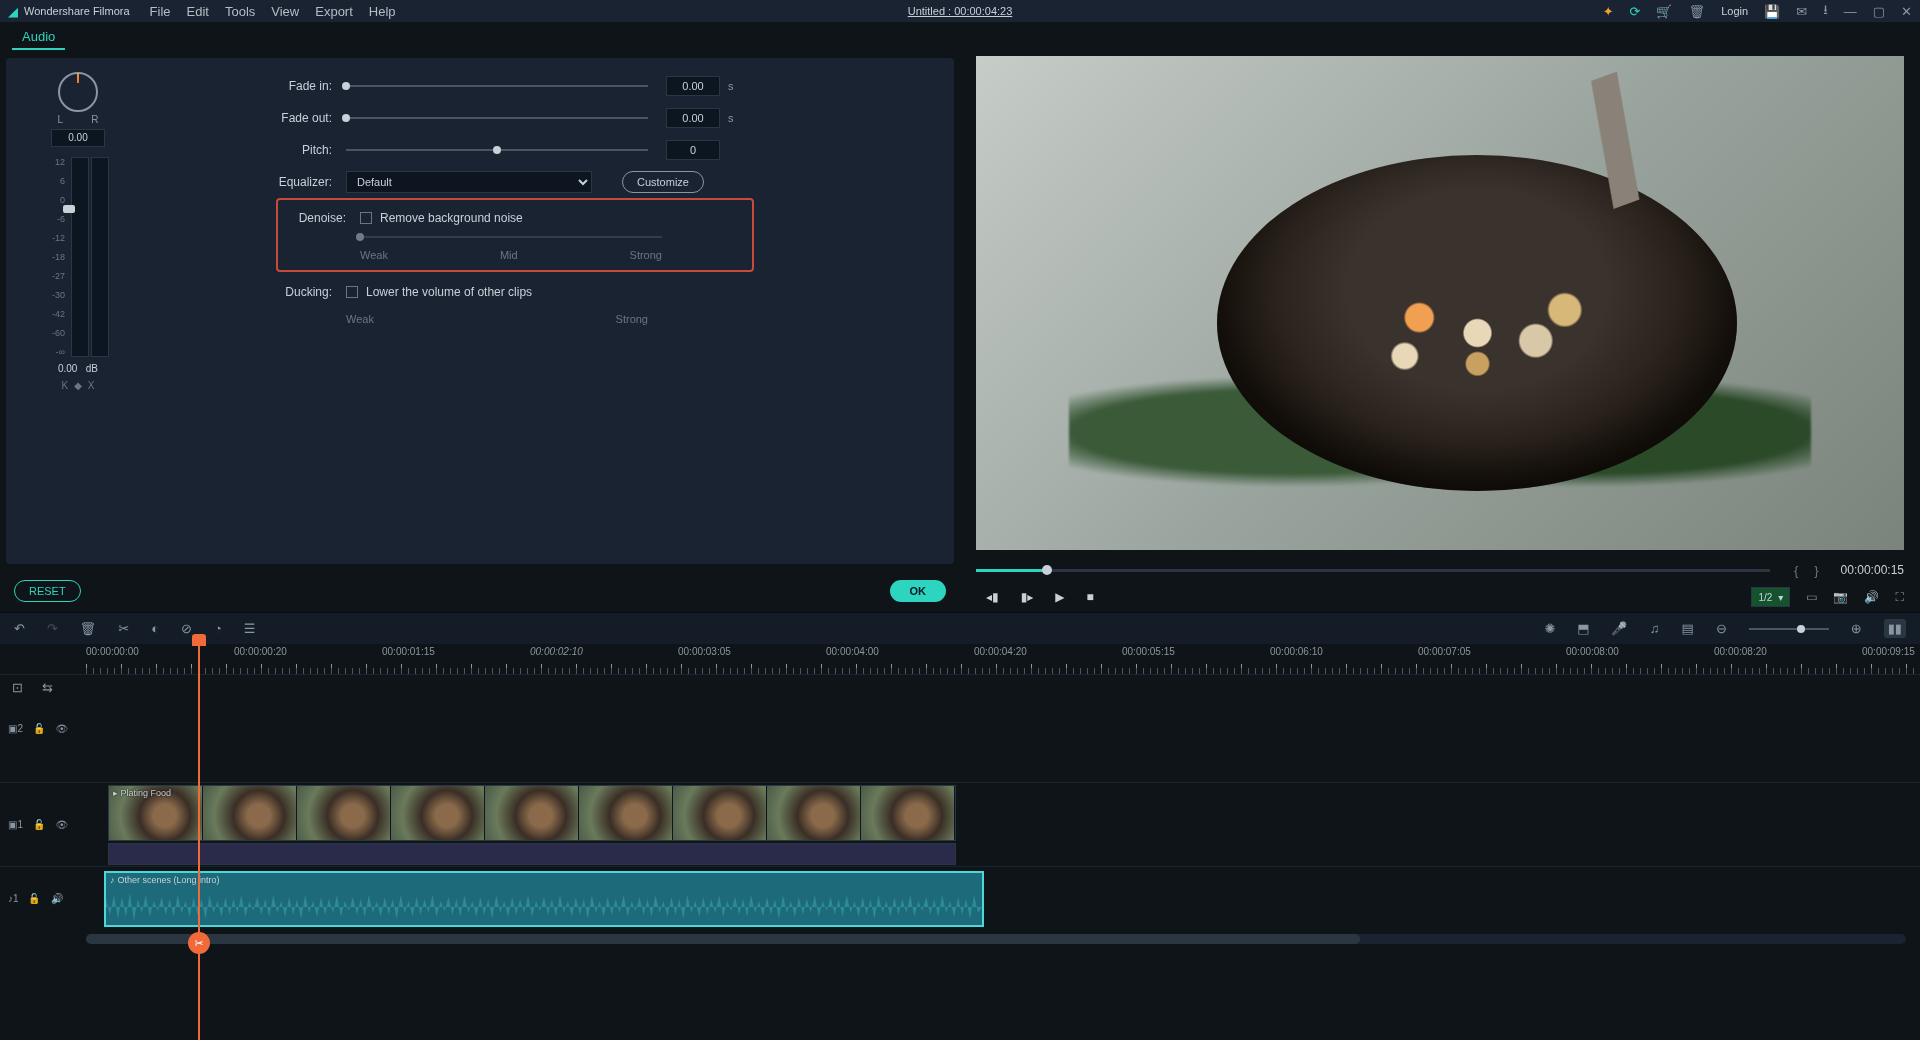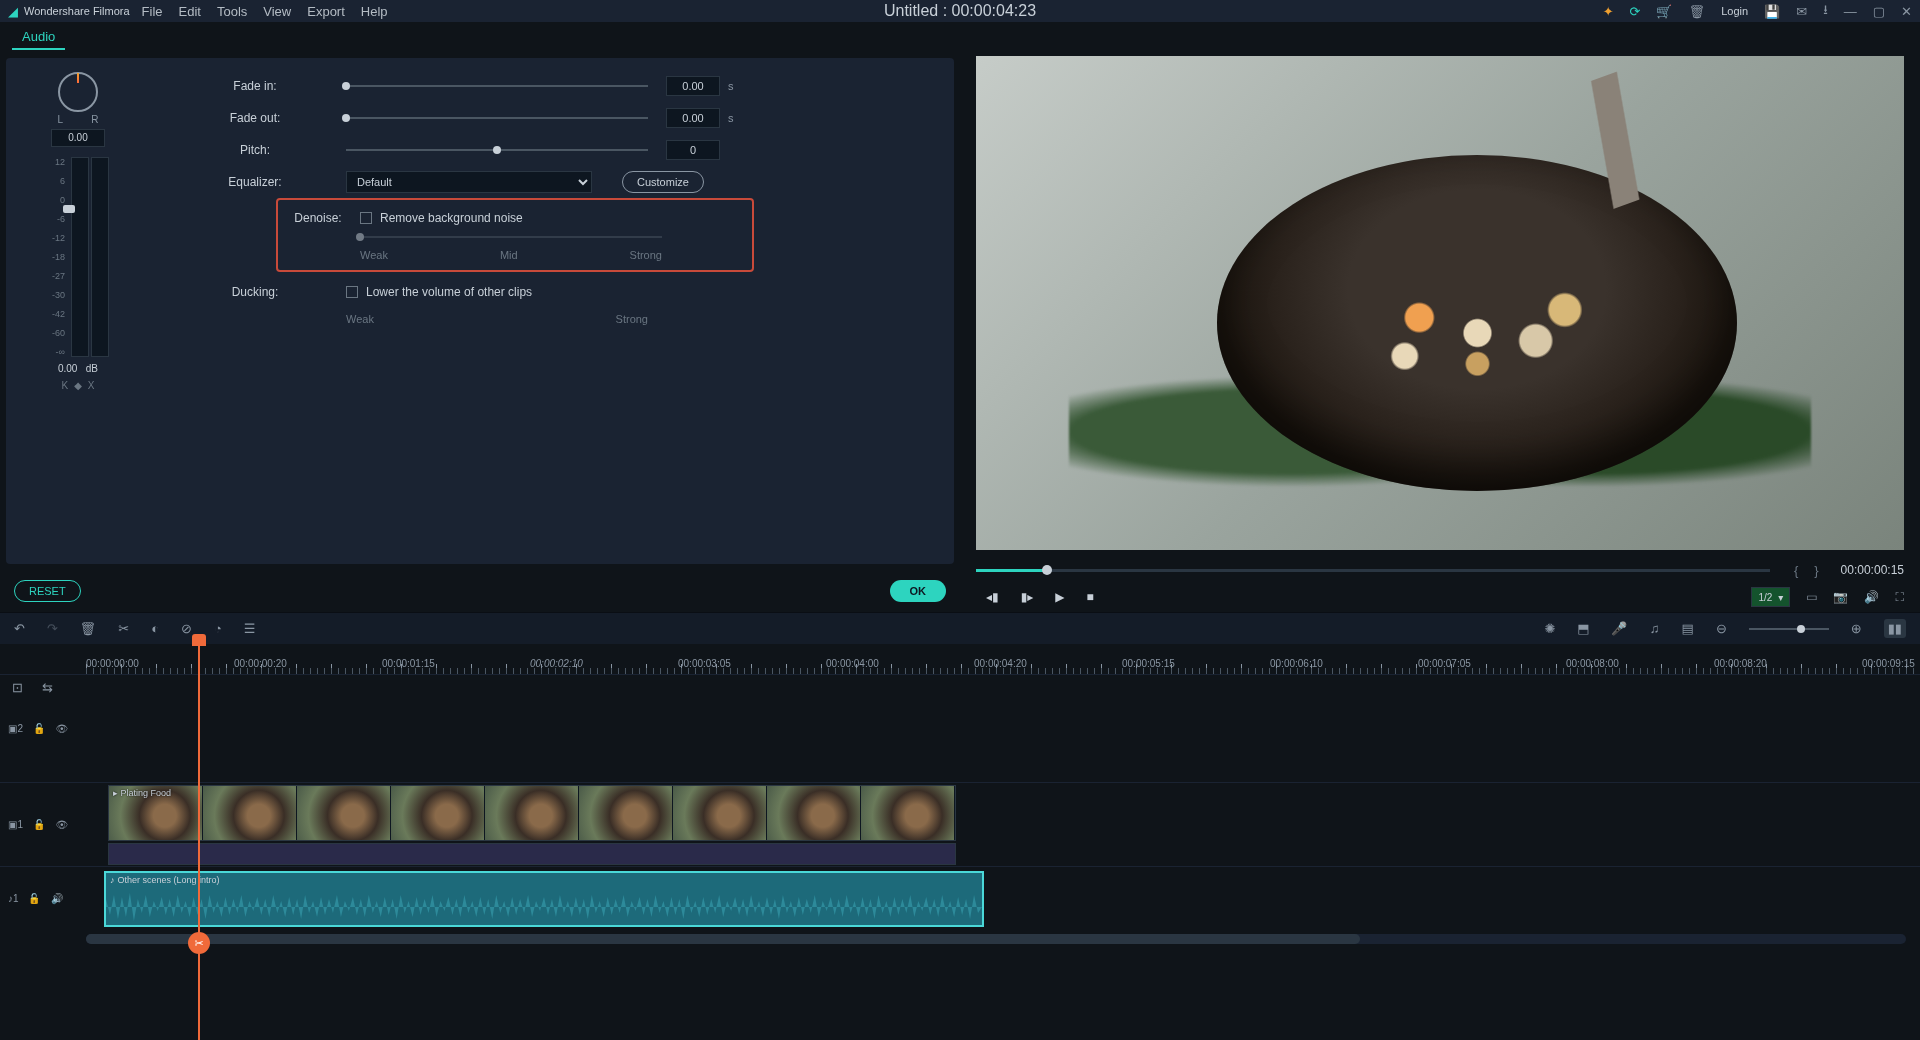--- a/index.html
+++ b/index.html
@@ -1,24 +1,24 @@
 <!DOCTYPE html>
 <html><head>
 <meta charset="utf-8">
 <style>
 * { margin:0; padding:0; box-sizing:border-box; font-family:'Segoe UI',Arial,sans-serif; user-select:none; }
 html,body { width:1920px; height:1040px; overflow:hidden; background:#0f1419; color:#b4bcc4; font-size:12px; }
 
 
 .titlebar { height:22px; background:#1a2332; display:flex; align-items:center; padding:0 8px; }
 .titlebar .logo { color:#2dd4bf; margin-right:6px; font-size:13px; }
-.titlebar .brand { color:#c8d0d8; font-size:11px; margin-right:12px; }
+.titlebar .brand { color:#c8d0d8; font-size:11px; margin-right:20px; }
 .titlebar .menu { display:flex; gap:16px; }
 .titlebar .menu span { font-size:13px; color:#b4bcc4; cursor:pointer; }
-.titlebar .title { position:absolute; left:50%; transform:translateX(-50%); font-size:16px; color:#c8d0d8; }
+.titlebar .title { position:absolute; left:50%; transform:translateX(-50%); font-size:11px; color:#c8d0d8;text-decoration:underline; }
 .titlebar .right { margin-left:auto; display:flex; align-items:center; gap:16px; }
 .titlebar .right .ico { color:#8a96a3; font-size:13px; cursor:pointer; }
 .titlebar .right .ico.amber { color:#f0a030; }
 .titlebar .right .ico.teal { color:#2dd4bf; }
 .titlebar .right .ico.orange { color:#f07030; }
 .titlebar .login { color:#c8d0d8; font-size:11px; cursor:pointer; }
 
 
 .tabs { height:30px; display:flex; align-items:center; padding:0 12px; }
 .tab { color:#2dd4bf; font-size:13px; padding:4px 10px; border-bottom:2px solid #2dd4bf; }
@@ -40,21 +40,21 @@
 .meter { margin-top:10px; display:flex; gap:2px; position:relative; height:200px; }
 .meter .scale { display:flex; flex-direction:column; justify-content:space-between; font-size:9px; color:#6a7682; text-align:right; width:18px; margin-right:4px; }
 .meter .bar { width:18px; height:200px; background:#0d1620; border:1px solid #2a3642; position:relative; }
 .meter .thumb { position:absolute; left:16px; top:48px; width:12px; height:8px; background:#c8d0d8; border-radius:2px; }
 .meter-bottom { font-size:10px; color:#c8d0d8; margin-top:6px; }
 .keyf { display:flex; gap:6px; font-size:10px; color:#6a7682; margin-top:6px; }
 
 
 .form { flex:1; padding-left:40px; }
 .row { display:flex; align-items:center; height:32px; }
-.row label { width:168px; text-align:center; padding-right:14px; font-size:12px; color:#c8d0d8; }
+.row label { width:168px; text-align:right; padding-right:14px; font-size:12px; color:#c8d0d8; }
 .row .slider { width:302px; height:2px; background:#4a5662; position:relative; }
 .row .slider .dot { position:absolute; width:8px; height:8px; background:#c8d0d8; border-radius:50%; top:-3px; margin-left:-4px; }
 .row .val { width:54px; height:20px; margin-left:18px; background:#0d1620; border:1px solid #2a3642; font-size:11px; color:#c8d0d8; text-align:center; line-height:18px; }
 .row .unit { margin-left:8px; font-size:11px; color:#8a96a3; }
 .row select { width:246px; height:22px; background:#0d1620; border:1px solid #2a3642; color:#c8d0d8; font-size:11px; padding:0 6px; }
 .row .customize { margin-left:30px; height:22px; padding:0 14px; border:1px solid #8a96a3; border-radius:11px; background:transparent; color:#c8d0d8; font-size:11px; cursor:pointer; }
 .row.cb label.cbl { text-align:left; width:auto; margin-left:0; }
 .row .cbx { width:12px; height:12px; border:1px solid #6a7682; margin-right:8px; }
 .denoise-box { border:2px solid #c84a3a; border-radius:4px; padding:6px 12px 10px 12px; margin-left:98px; margin-right:176px; }
 .sublabels { display:flex; width:302px; justify-content:space-between; font-size:11px; color:#6a7682; margin-top:6px; }
@@ -81,21 +81,21 @@
 
 .tl-toolbar { height:32px; background:#141c28; display:flex; align-items:center; padding:0 14px; gap:22px; border-top:1px solid #0a0e14; }
 .tl-toolbar .ico { color:#8a96a3; font-size:13px; cursor:pointer; }
 .tl-toolbar .spacer { margin-left:auto; }
 .tl-toolbar .zoomslider { width:80px; height:2px; background:#4a5662; position:relative; }
 .tl-toolbar .zoomslider .zd { position:absolute; width:8px; height:8px; background:#c8d0d8; border-radius:50%; top:-3px; left:60%; }
 
 
 .timeline { position:relative; background:#0f1419; flex:1; }
 .ruler { height:30px; position:relative; overflow:hidden; padding-left:86px; }
-.ruler .tklab { position:absolute; top:14px; font-size:10px; color:#8a96a3; }
+.ruler .tklab { position:absolute; top:2px; font-size:10px; color:#8a96a3; }
 .ruler .ticks { position:absolute; left:86px; right:0; bottom:0; height:10px;
   background:repeating-linear-gradient(to right,#4a5662 0,#4a5662 1px,transparent 1px,transparent 7px),
              repeating-linear-gradient(to right,#8a96a3 0,#8a96a3 1px,transparent 1px,transparent 35px);
   background-size:7px 6px,35px 10px; background-position:0 4px,0 0; background-repeat:repeat-x;}
 .track-head { width:86px; height:100%; display:flex; align-items:center; gap:10px; padding-left:8px; font-size:10px; color:#8a96a3; }
 .track { display:flex; border-top:1px solid #1a2332; }
 .track.empty { height:108px; }
 .track.video { height:84px; }
 .track.audio { height:64px; }
 .track-body { flex:1; position:relative; }

